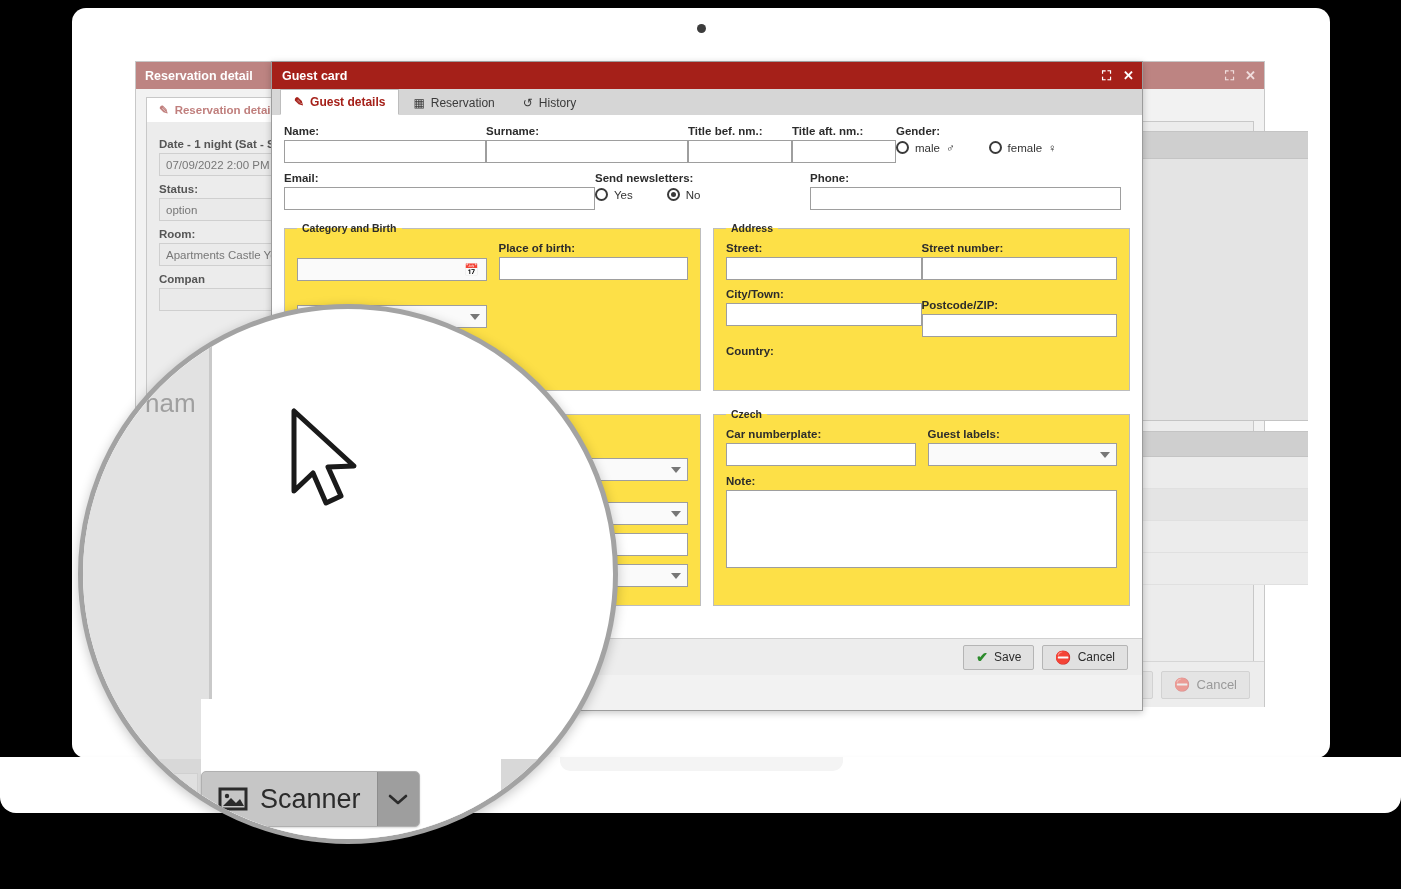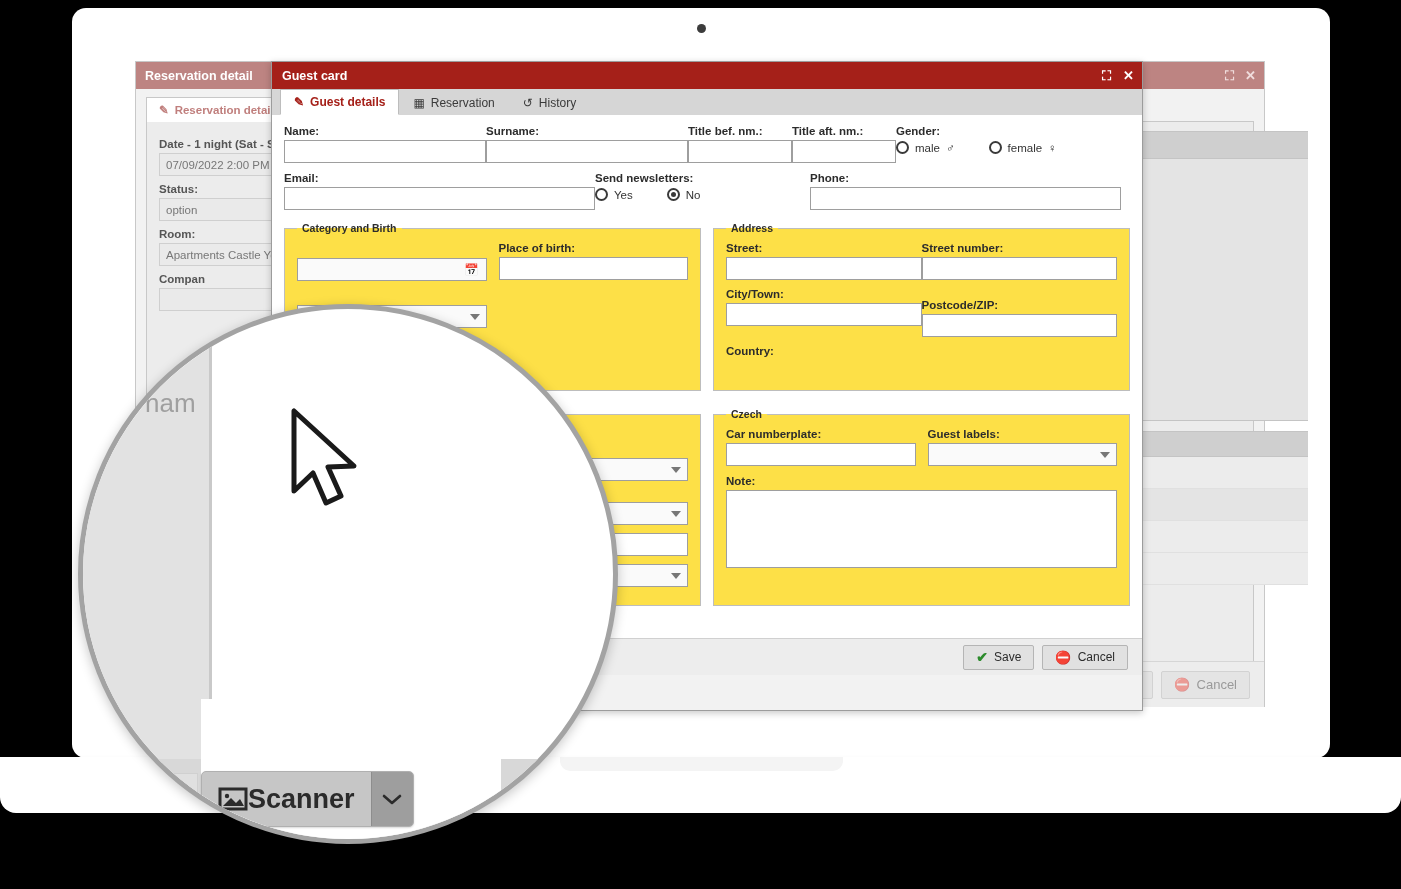--- a/index.html
+++ b/index.html
@@ -239,22 +239,22 @@
     position: absolute; left: -110px; bottom: 14px; width: 225px; height: 52px;
     background: #e0e0e0; border: 1px solid #d0d0d0;
   }
   .scanner-btn {
     position: absolute; left: 118px; bottom: 12px;
     height: 56px; display: flex; align-items: stretch;
     background: #c6c6c6; border: 1px solid #b0b0b0; border-radius: 5px;
     box-shadow: 0 1px 2px rgba(0,0,0,0.15);
   }
   .scanner-main {
-    display: flex; align-items: center; padding: 0 16px;
-    font-size: 27px; color: #2b2b2b; font-weight: bold;
+    display: flex; align-items: center; gap: 12px; padding: 0 16px;
+    font-size: 27px; color: #2b2b2b;
   }
   .scanner-split {
     width: 42px; background: #9e9e9e; border-left: 1px solid #8d8d8d;
     display: flex; align-items: center; justify-content: center;
     border-radius: 0 4px 4px 0; color: #2b2b2b; font-size: 20px;
   }
   .mag-white-panel {
     position: absolute; left: 118px; top: -60px; width: 300px; height: 640px;
     background: #ffffff;
   }

